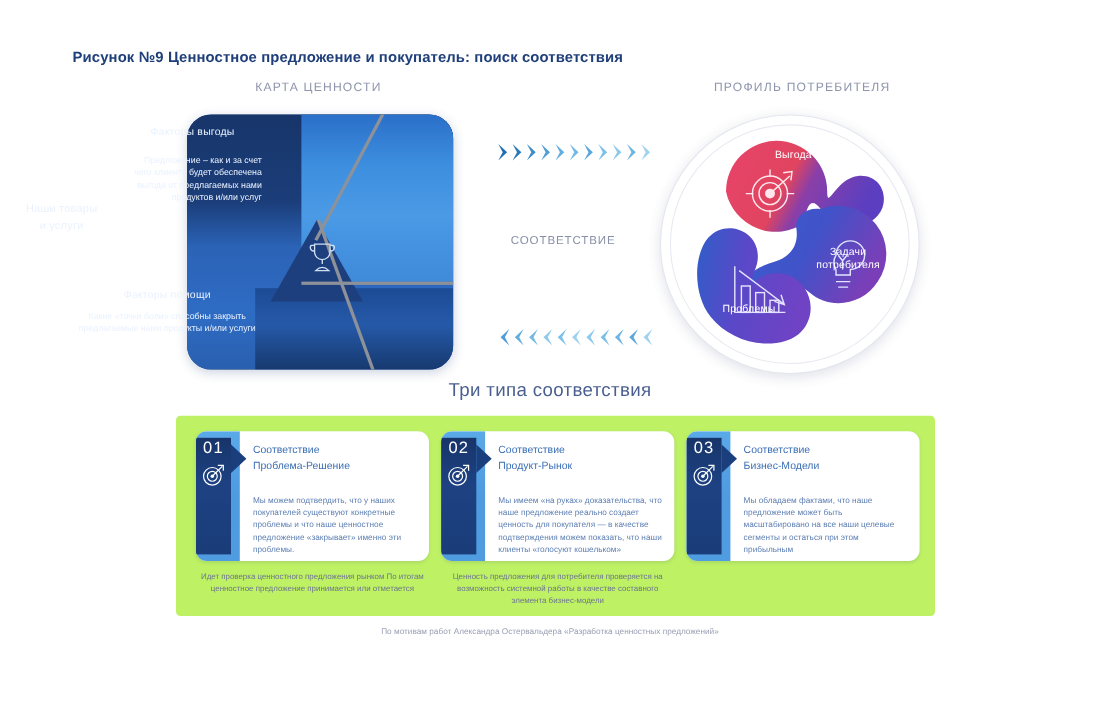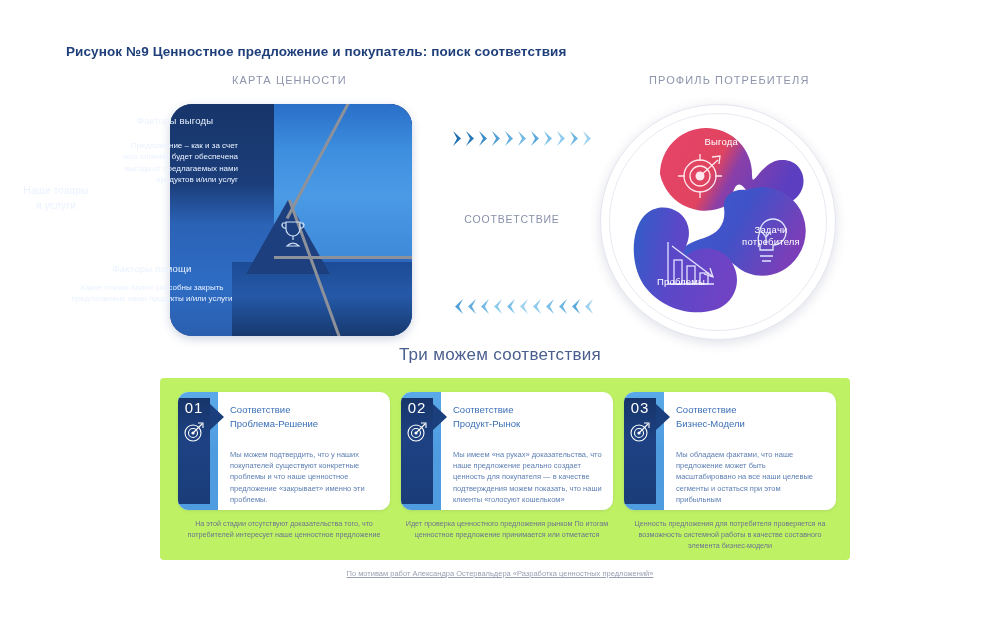--- a/index.html
+++ b/index.html
@@ -140,21 +140,21 @@
   .card-title{font-size:9.5px;color:#3b6fb5;line-height:1.45;}
   .card-text{margin-top:18px;font-size:7.5px;color:#5d7fb3;line-height:1.52;}
   .caption-row{position:absolute;left:18px;top:140px;display:flex;gap:11px;}
   .caption{
     width:212px;text-align:center;font-size:7.2px;color:#6c7490;line-height:1.55;
   }
 
   
   .footer{
     position:absolute;left:0;top:569px;width:1000px;text-align:center;
-    font-size:7.5px;color:#9aa0b4;text-decoration:underline;
+    font-size:7.5px;color:#9aa0b4;
   }
 </style>
 </head>
 <body>
 
 <div class="stage">
 
   <div class="title">Рисунок №9 Ценностное предложение и покупатель: поиск соответствия</div>
 
   <div class="col-head left">КАРТА ЦЕННОСТИ</div>
@@ -308,21 +308,21 @@
         <rect x="100" y="169" width="8" height="11"></rect>
         <path d="M72 142 L112 172 M104 170 l9 3 l-3 -9"></path>
       </g>
     </svg>
 
     <div class="blob-label" id="labBenefit">Выгода</div>
     <div class="blob-label" id="labTasks">Задачи<br>потребителя</div>
     <div class="blob-label" id="labProblems">Проблемы</div>
   </div>
 
-  <div class="mid-title">Три можем соответствия</div>
+  <div class="mid-title">Три типа соответствия</div>
 
   <div class="bottom">
 
     <div class="cards">
 
       <div class="card">
         <div class="card-strip"></div>
         <div class="card-ribbon"></div>
         <div class="card-num">01</div>
         <svg class="card-target" viewBox="0 0 22 22">
@@ -371,21 +371,20 @@
         </svg>
         <div class="card-body">
           <div class="card-title">Соответствие<br>Бизнес-Модели</div>
           <div class="card-text">Мы обладаем фактами, что наше предложение может быть масштабировано на все наши целевые сегменты и остаться при этом прибыльным</div>
         </div>
       </div>
 
     </div>
 
     <div class="caption-row">
-      <div class="caption">На этой стадии отсутствуют доказательства того, что потребителей интересует наше ценностное предложение</div>
       <div class="caption">Идет проверка ценностного предложения рынком По итогам ценностное предложение принимается или отметается</div>
       <div class="caption">Ценность предложения для потребителя проверяется на возможность системной работы в качестве составного элемента бизнес-модели</div>
     </div>
 
   </div>
 
   <div class="footer">По мотивам работ Александра Остервальдера «Разработка ценностных предложений»</div>
 
 </div>
 

